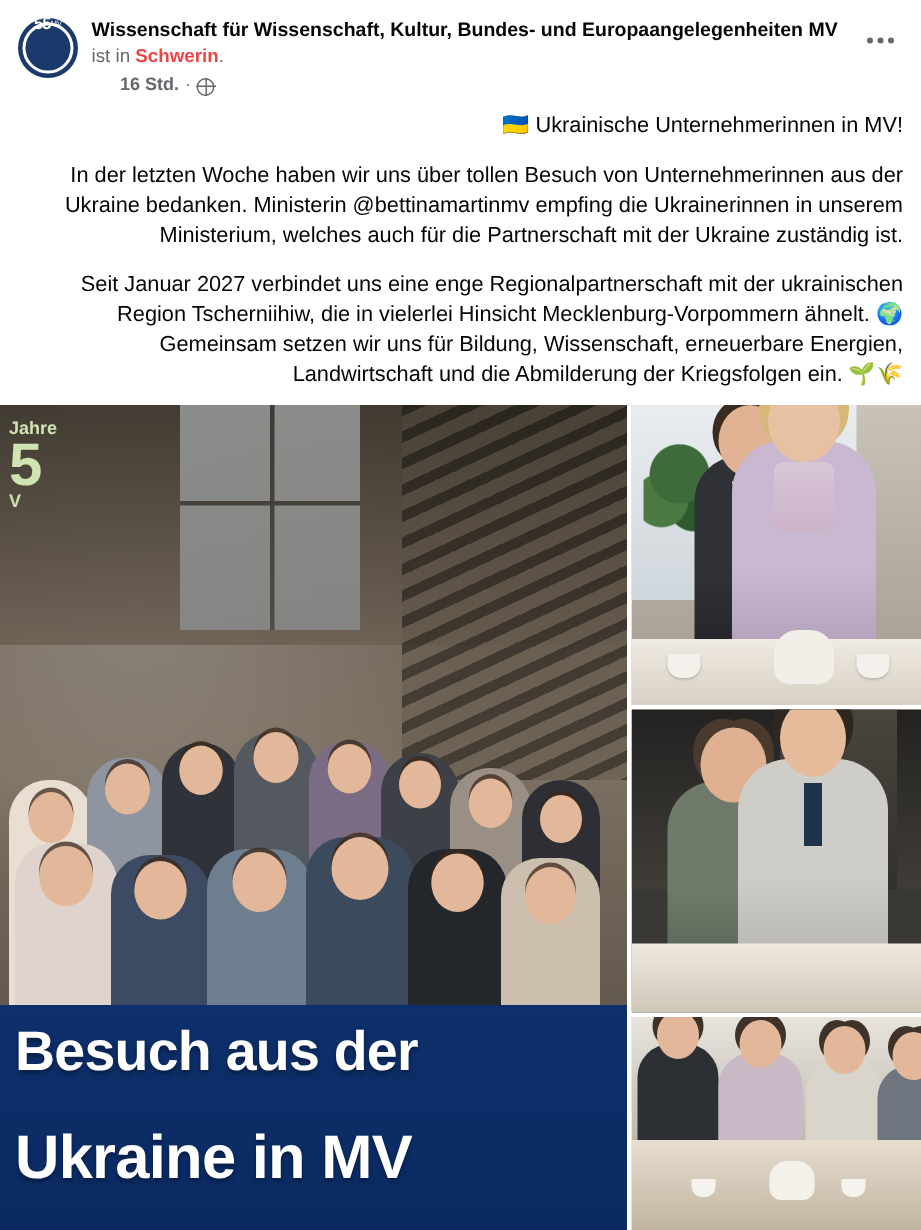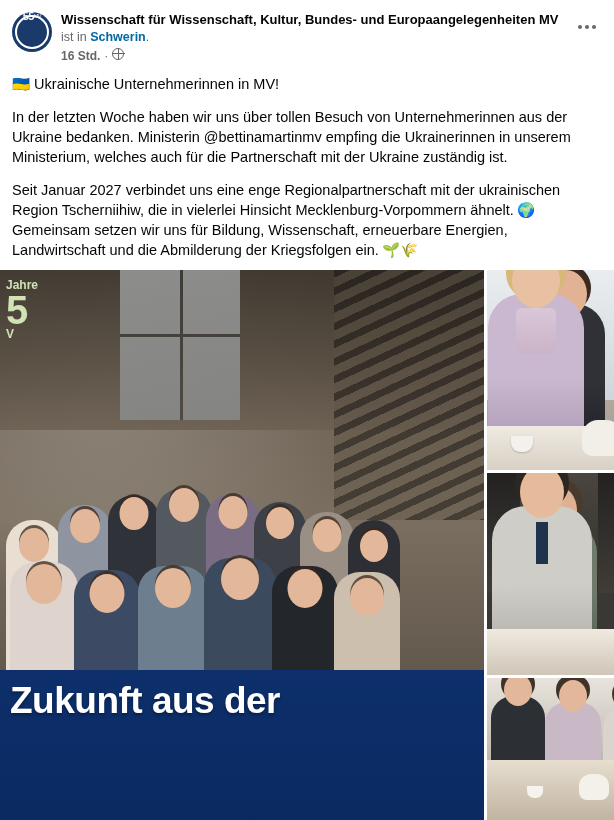--- a/index.html
+++ b/index.html
@@ -61,29 +61,30 @@
     font-weight: bold;
     color: #050505;
     line-height: 17px;
   }
   .subline {
     font-size: 12.5px;
     color: #65676b;
     line-height: 17px;
     margin-top: 1px;
   }
-  .subline a { color: #0369a1; font-weight: bold; text-decoration: none; }
+  .subline a { color: #ef4444; font-weight: bold; text-decoration: none; }
   .meta {
     font-size: 12px;
     color: #65676b;
     line-height: 16px;
     margin-top: 2px;
     display: flex;
-    align-items: flex-start;
+    align-items: flex-end;
     gap: 4px;
+    margin-left: 19px;
   }
   .meta .time { font-weight: bold; color: #65676b; }
   .globe {
     display: inline-block;
     width: 12px; height: 12px;
     border-radius: 50%;
     border: 1.4px solid #65676b;
     position: relative;
   }
   .globe::before {
@@ -119,35 +120,35 @@
     background: #65676b;
     display: block;
   }
   
   .body {
     padding: 6px 12px 10px 12px;
     font-size: 14.5px;
     line-height: 20px;
     color: #050505;
   }
-  .body p { margin: 0 0 13px 0; }
+  .body p { margin: 0 0 13px 0; text-align: right; }
   .body p:last-child { margin-bottom: 0; }
   .flag { letter-spacing: 0; }
   
   .grid {
     position: absolute;
     left: 0; right: 0;
     top: 270px;
     bottom: 0;
     display: flex;
     gap: 3px;
     background: #fff;
   }
   .col-left {
-    width: 484px;
+    width: 418px;
     position: relative;
     overflow: hidden;
     background: #8e8a84;
   }
   .col-right {
     flex: 1 1 auto;
     display: flex;
     flex-direction: column;
     gap: 3px;
     overflow: hidden;
@@ -368,21 +369,22 @@
           </div>
       </div>
 
       <div class="p1-badge">
         <span>Jahre</span>
         <span class="big">5</span>
         <span>V</span>
       </div>
 
       <div class="p1-banner">
-        <div class="l1">Zukunft aus der</div>
+        <div class="l1">Besuch aus der</div>
+        <div class="l2">Ukraine in MV</div>
       </div>
     </div>
 
     <div class="col-right">
 
       <div class="ph ph-1">
         <div class="p2-bg"></div>
         <div class="p2-win"></div>
         <div class="p2-plant"></div>
         <div class="w-a">

